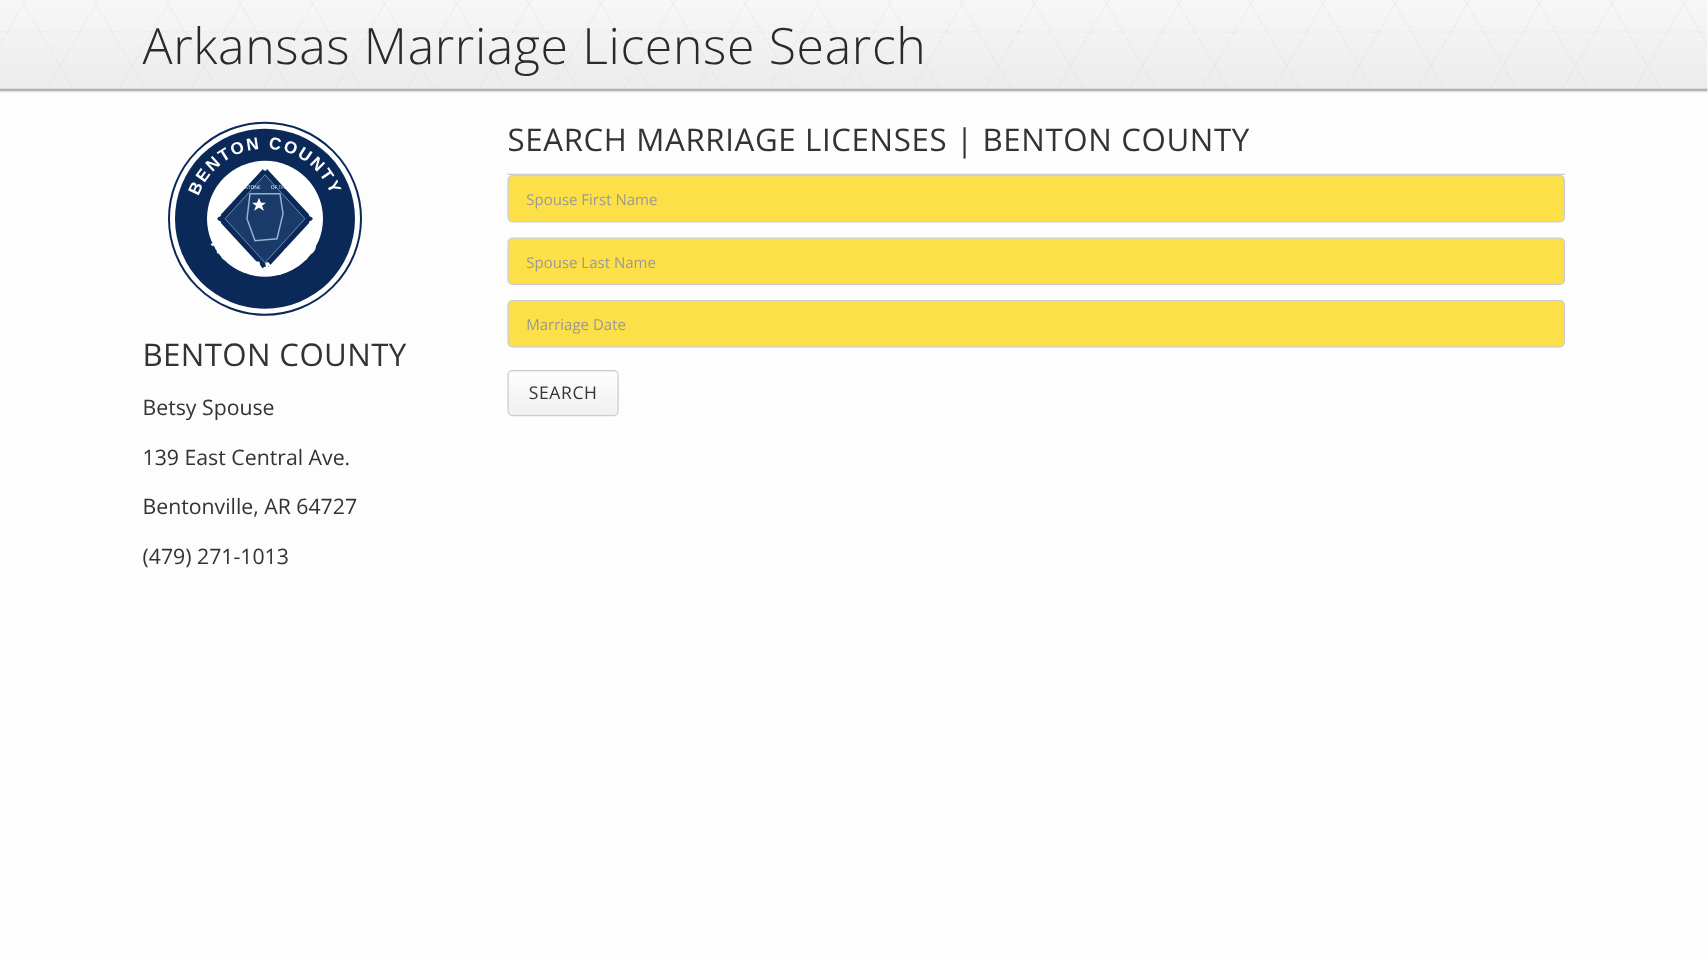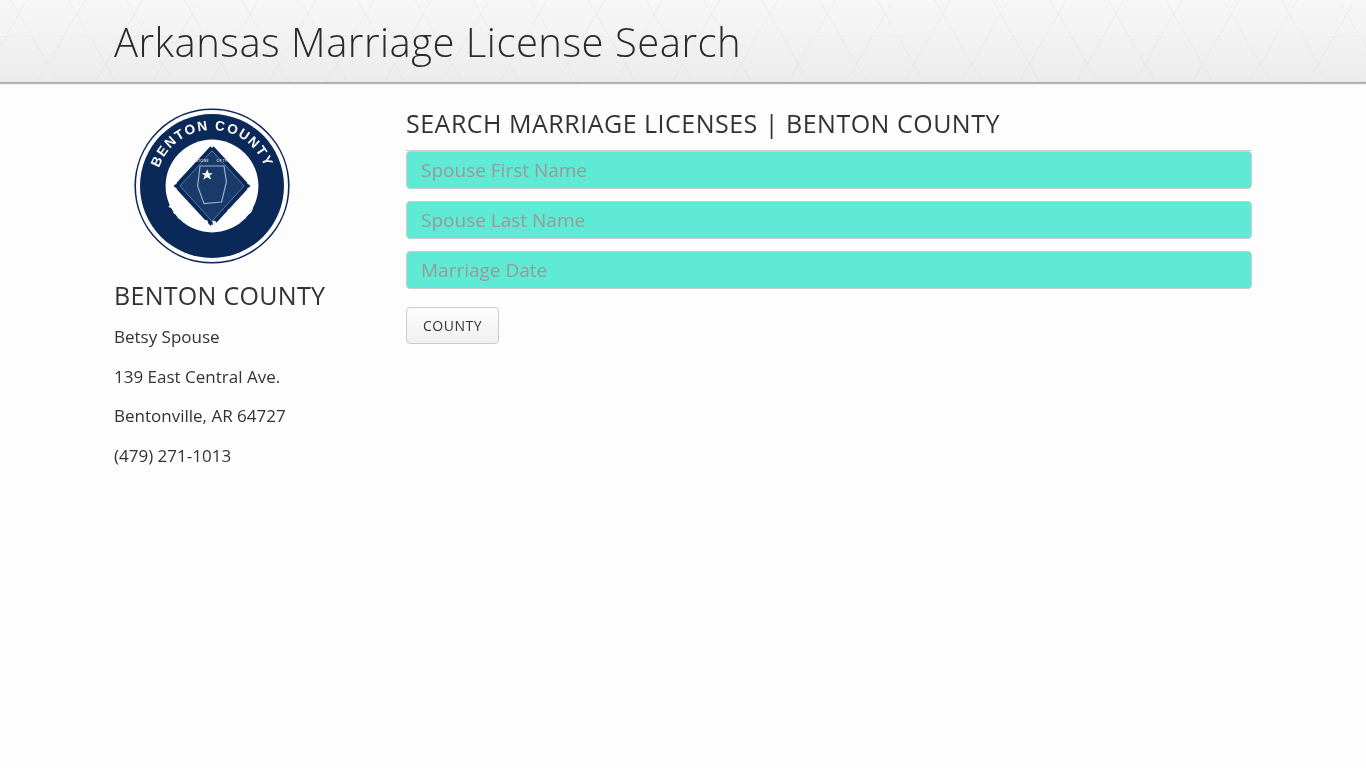--- a/index.html
+++ b/index.html
@@ -10,21 +10,21 @@
     body {
       font-family: 'Open Sans', 'Helvetica Neue', Arial, sans-serif;
       background: #fdfdfd;
       color: #333;
       width: 1366px;
       height: 768px;
       overflow: hidden;
     }
     .header-banner {
       width: 100%;
-      height: 84px;
+      height: 73px;
       background: linear-gradient(to bottom, #f5f5f5 0%, #ededed 50%, #e8e8e8 100%);
       background-image: 
         repeating-linear-gradient(60deg, rgba(200,200,200,0.15) 0, rgba(200,200,200,0.15) 1px, transparent 1px, transparent 50px),
         repeating-linear-gradient(-60deg, rgba(200,200,200,0.15) 0, rgba(200,200,200,0.15) 1px, transparent 1px, transparent 50px),
         repeating-linear-gradient(0deg, rgba(200,200,200,0.1) 0, rgba(200,200,200,0.1) 1px, transparent 1px, transparent 45px),
         linear-gradient(to bottom, #f7f7f7 0%, #ececec 100%);
       border-bottom: 2px solid #c0c0c0;
       display: flex;
       align-items: center;
       padding-left: 114px;
@@ -88,26 +88,26 @@
       font-weight: 400;
       color: #333;
       letter-spacing: 0.5px;
       padding-bottom: 10px;
       border-bottom: 1px solid #ccc;
     }
     .search-input {
       width: 100%;
       height: 38px;
       padding: 12px 14px;
-      font-size: 19px;
+      font-size: 12px;
       border: 1px solid #ccc;
       border-radius: 4px;
       margin-bottom: 12px;
       color: #555;
-      background: #5eead4;
+      background: #fde047;
       font-family: inherit;
     }
     .search-input::placeholder {
       color: #999;
     }
     .search-button {
       display: inline-block;
       padding: 8px 16px;
       font-size: 14px;
       color: #333;
@@ -186,16 +186,16 @@
     <p class="county-info">139 East Central Ave.</p>
     <p class="county-info">Bentonville, AR 64727</p>
     <p class="county-info">(479) 271-1013</p>
   </aside>
 
   <main class="main-content">
     <h2 class="main-heading">SEARCH MARRIAGE LICENSES | BENTON COUNTY</h2>
     <input type="text" class="search-input" placeholder="Spouse First Name" style="">
     <input type="text" class="search-input" placeholder="Spouse Last Name" style="">
     <input type="text" class="search-input" placeholder="Marriage Date" style="">
-    <button class="search-button">COUNTY</button>
+    <button class="search-button">SEARCH</button>
   </main>
 
 </div>
 
 </body></html>

